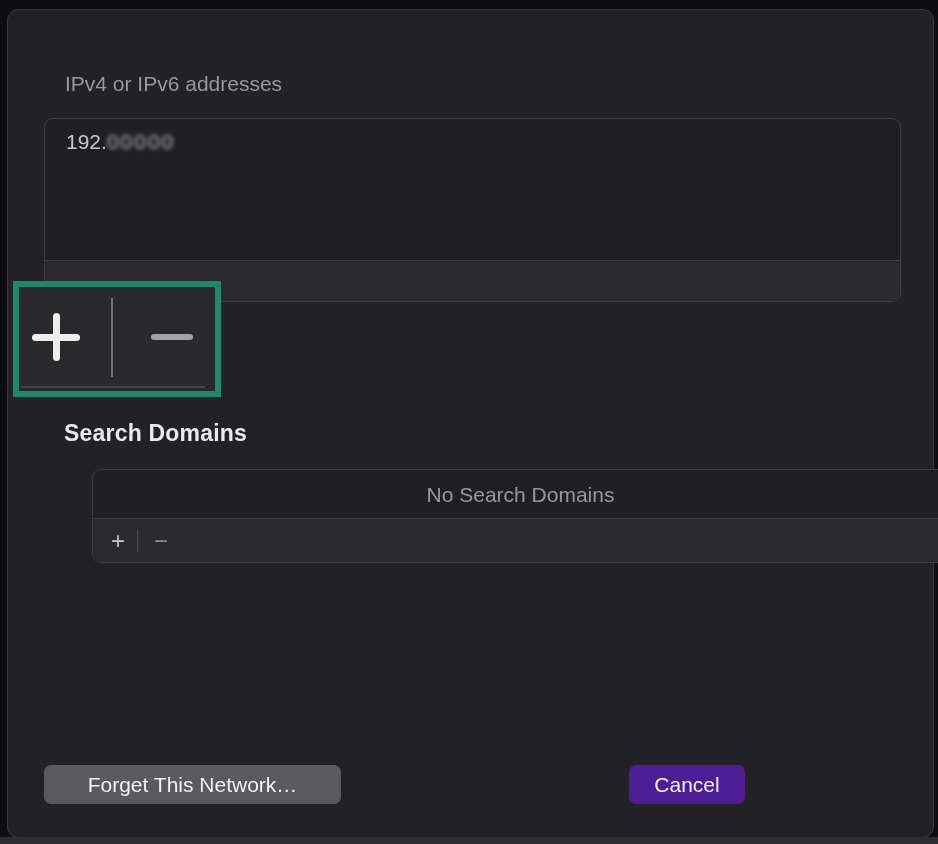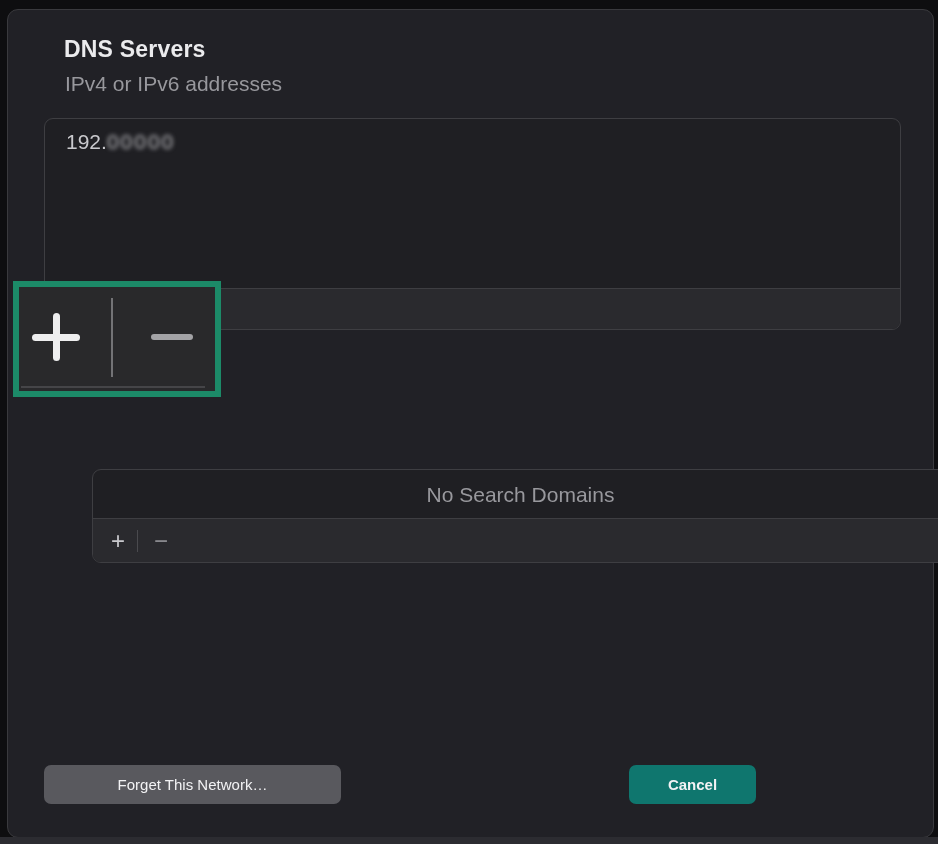--- a/index.html
+++ b/index.html
@@ -54,21 +54,21 @@
   .listbox {
     position: absolute;
     left: 36px;
     width: 857px;
     background: #1f1f23;
     border: 1px solid #3e3e42;
     border-radius: 9px;
     box-sizing: border-box;
     overflow: hidden;
   }
-  .dns-box { top: 108px; height: 212px; }
+  .dns-box { top: 108px; height: 184px; }
   .search-box { top: 459px; height: 94px; margin-left: 48px; }
 
   .box-footer {
     position: absolute;
     left: 0; right: 0; bottom: 0;
     height: 40px;
     background: #2a2a2e;
     border-top: 1px solid #3e3e42;
     display: flex;
     align-items: center;
@@ -169,49 +169,49 @@
     height: 2px;
     background: #454548;
   }
 
   .btn {
     position: absolute;
     top: 755px;
     height: 39px;
     border-radius: 7px;
     color: #f2f2f4;
-    font-size: 15px;
+    font-size: 21px;
     display: flex;
     align-items: center;
     justify-content: center;
     box-sizing: border-box;
     cursor: default;
     user-select: none;
     white-space: nowrap;
   }
   .btn-forget { left: 36px;  width: 297px; background: #59595e; }
-  .btn-cancel { left: 621px; width: 127px; background: #0f766e; font-weight: bold; }
+  .btn-cancel { left: 621px; width: 116px; background: #4c1d95; }
   .btn-ok     { left: 765px; width: 126px; background: #2e65dc; }
 </style>
 </head>
 <body>
 
 <div class="dialog">
 
-  <div class="section-title dns-title">DNS Servers</div>
 
   <div class="dns-subtitle">IPv4 or IPv6 addresses</div>
 
   <div class="listbox dns-box">
     <div class="dns-entry">
       <span>192.</span><span class="redacted">00000</span>
     </div>
     <div class="box-footer"></div>
   </div>
 
+  <div class="section-title search-title">Search Domains</div>
 
   <div class="listbox search-box">
     <div class="empty-label">No Search Domains</div>
     <div class="box-footer">
       <div class="mini-btn mini-plus">
         <span>+</span>
       </div>
       <div class="mini-divider"></div>
       <div class="mini-btn mini-minus">
         <span>−</span>

